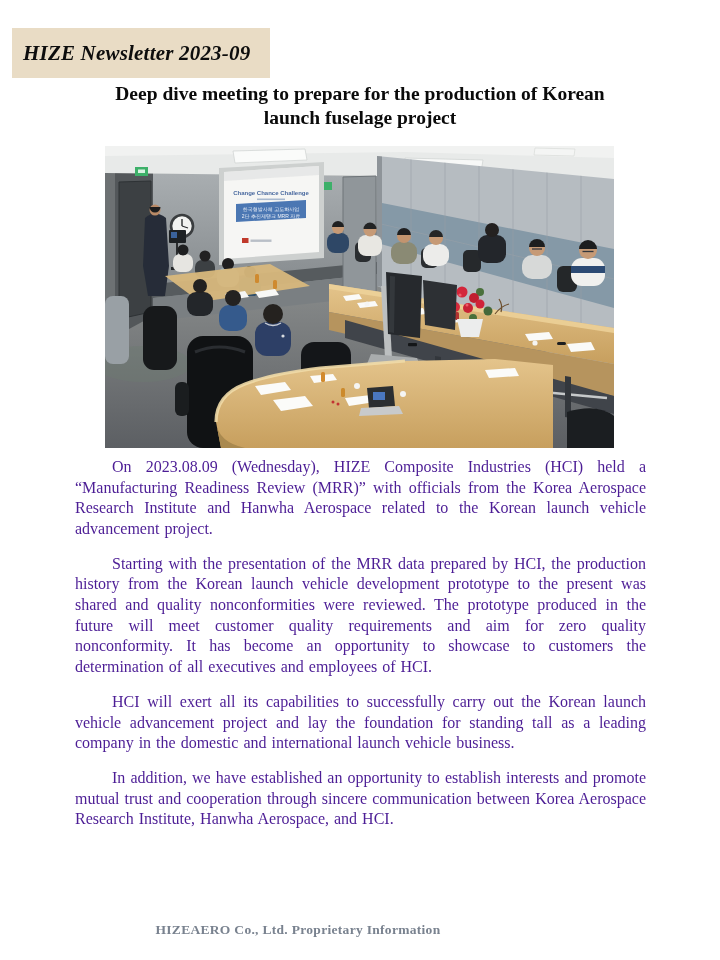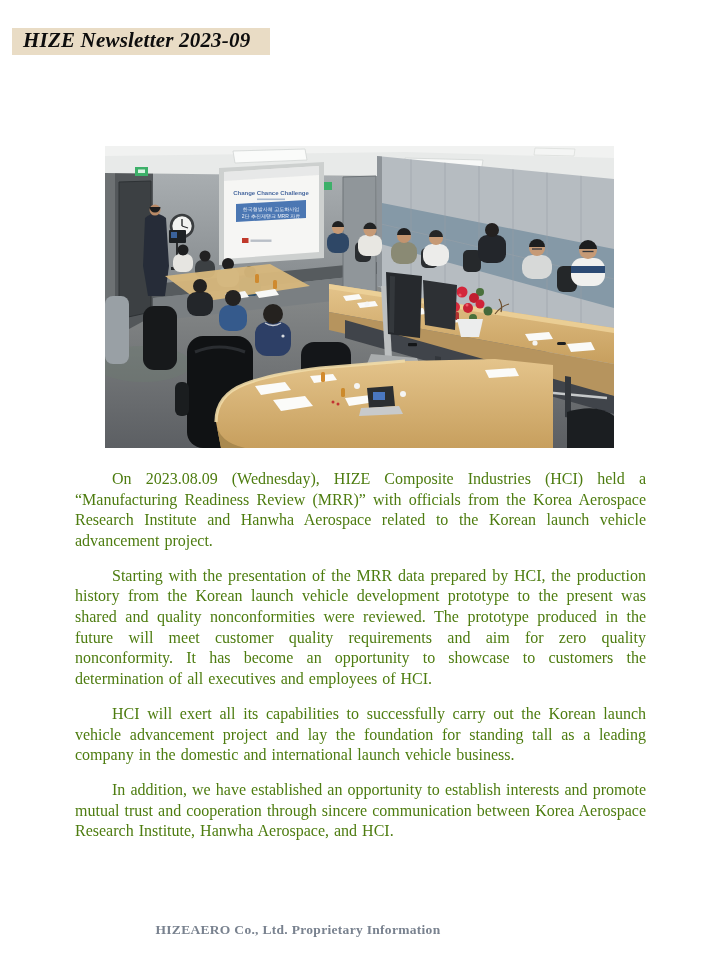--- a/index.html
+++ b/index.html
@@ -1,55 +1,59 @@
 <!DOCTYPE html>
 <html><head>
 <meta charset="utf-8">
 <style>
   html,body{margin:0;padding:0;background:#ffffff;}
   .page{
     position:relative;width:720px;height:960px;background:#ffffff;overflow:hidden;
     font-family:"Liberation Serif","DejaVu Serif",serif;color:#111;
   }
   .badge{
-    position:absolute;left:12px;top:28px;width:258px;height:27px;
-    background:#e9dcc5;display:flex;align-items:flex-start;
+    position:absolute;left:12px;top:28px;width:258px;height:50px;
+    background:#e9dcc5;display:flex;align-items:center;
   }
   .badge span{
     padding-left:11px;font-size:21px;font-weight:bold;font-style:italic;color:#0d0d0d;
     letter-spacing:0.2px;white-space:nowrap;
   }
   .title{
     position:absolute;left:60px;top:82px;width:600px;margin:0;
     text-align:center;font-size:19.5px;font-weight:bold;line-height:23.5px;color:#0a0a0a;
   }
   .photo{
     position:absolute;left:105px;top:146px;width:509px;height:302px;margin:0;
     background:#8a8d8c;overflow:hidden;
   }
   .photo svg{display:block;}
   .body-text{
     position:absolute;left:75px;top:457px;width:571px;
-    font-size:16px;line-height:20.6px;text-align:justify;color:#4d7c0f;margin-top:12px;
+    font-size:16px;line-height:20.6px;text-align:justify;color:#4c1d95;
   }
   .body-text p{margin:0 0 14.5px;text-indent:37px;word-spacing:1px;}
   .footer{
     position:absolute;left:0;top:922px;width:596px;text-align:center;
     font-size:13.5px;font-weight:bold;color:#79828f;letter-spacing:0.3px;
   }
 </style>
 </head>
 <body>
 
 <div class="page">
 
   <div class="badge">
     <span>HIZE Newsletter 2023-09</span>
   </div>
 
+  <h1 class="title">
+    <span>Deep dive meeting to prepare for the production of Korean</span><br>
+    <span>launch fuselage project</span>
+  </h1>
 
   <figure class="photo">
     <svg viewBox="0 0 509 302" width="509" height="302">
       <defs>
         <linearGradient id="floorG" x1="0" y1="0" x2="0" y2="1">
           <stop offset="0" stop-color="#929594"></stop>
             <stop offset="1" stop-color="#5c5f63"></stop>
         </linearGradient>
         <linearGradient id="woodG" x1="0" y1="0" x2="0" y2="1">
           <stop offset="0" stop-color="#e4c48b"></stop>

